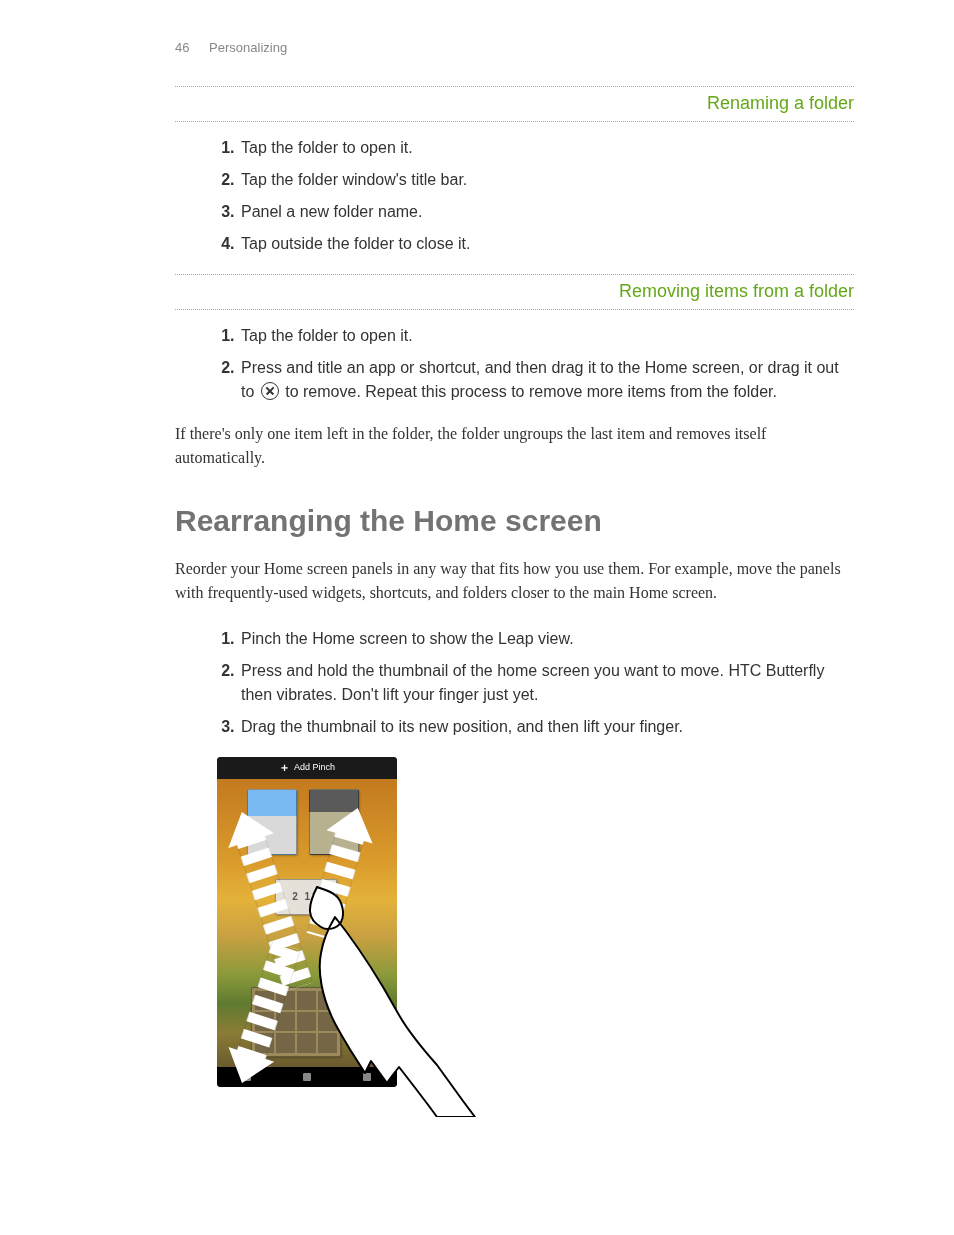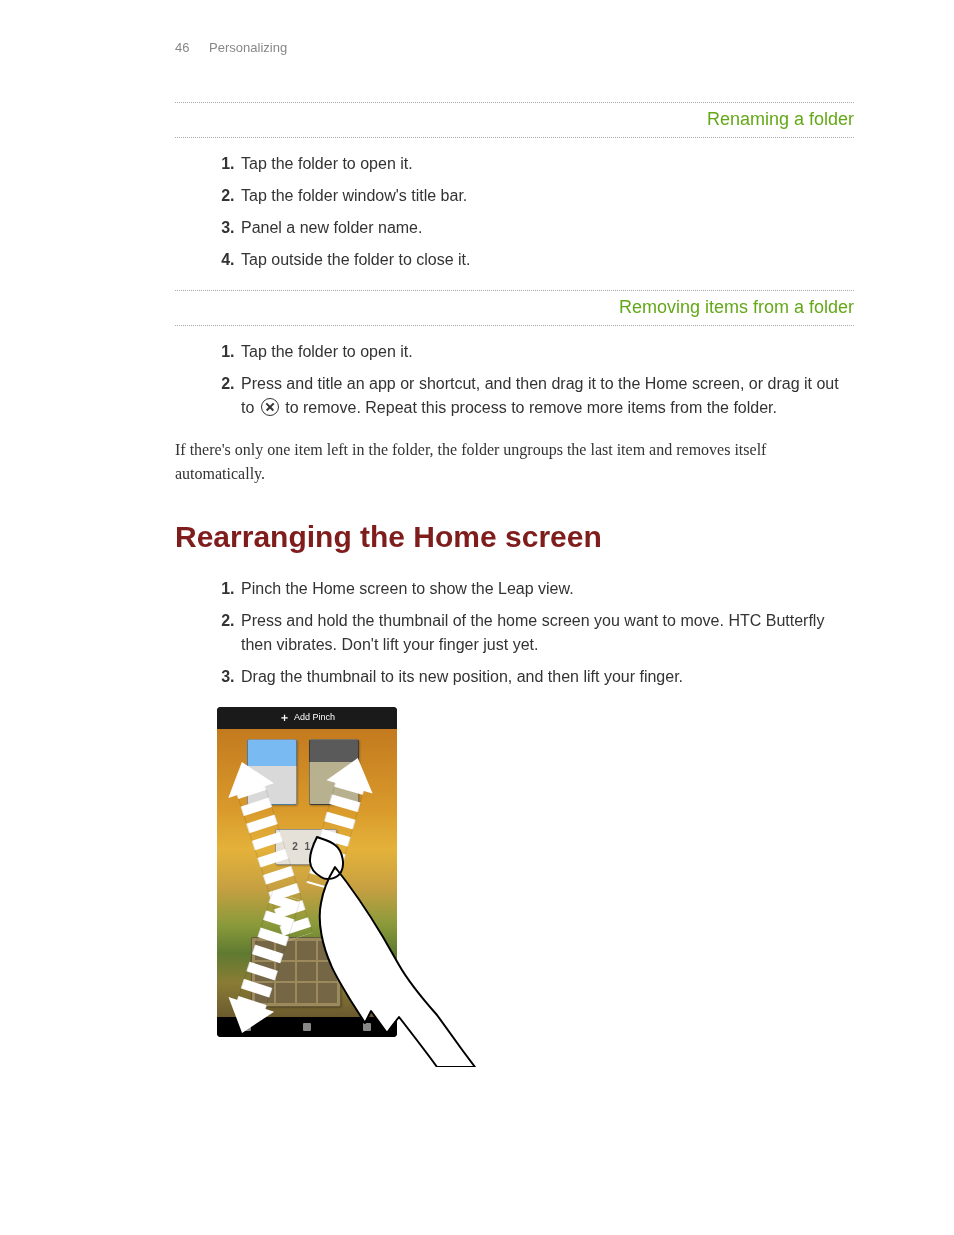--- a/index.html
+++ b/index.html
@@ -14,21 +14,21 @@
   .page {
     width: 954px;
     min-height: 1235px;
     position: relative;
     box-sizing: border-box;
     padding: 38px 100px 40px 175px;
   }
   .header-line {
     font-size: 13px;
     color: #888;
-    margin-bottom: 44px;
+    margin-bottom: 28px;
   }
   .header-line .page-num { margin-right: 16px; }
   .dotted-top {
     border-top: 1px dotted #aaa;
     height: 0;
     margin: 10px 0 3px 0;
   }
   .subheading {
     color: #64a818;
     font-size: 18px;
@@ -51,21 +51,21 @@
     margin-left: 20px;
   }
   ol.steps > li::marker {
     font-weight: bold;
   }
   .body-para {
     margin: 12px 0 18px 0;
     font-family: Liberation Serif, serif;
   }
   h1.big-heading {
-    color: #7f1d1d;
+    color: #737373;
     font-size: 30px;
     font-weight: 600;
     margin: 28px 0 14px 0;
   }
   .remove-icon {
     display: inline-block;
     width: 16px;
     height: 16px;
     border: 1.5px solid #333;
     border-radius: 50%;
@@ -207,20 +207,21 @@
     <li>Tap the folder to open it.</li>
     <li>
       <span>Press and title an app or shortcut, and then drag it to the Home screen, or drag it out to </span>
       <span class="remove-icon"></span>
       <span> to remove. Repeat this process to remove more items from the folder.</span>
     </li>
   </ol>
   <p class="body-para">If there's only one item left in the folder, the folder ungroups the last item and removes itself automatically.</p>
 
   <h1 class="big-heading">Rearranging the Home screen</h1>
+  <p class="body-para">Reorder your Home screen panels in any way that fits how you use them. For example, move the panels with frequently-used widgets, shortcuts, and folders closer to the main Home screen.</p>
   <ol class="steps">
     <li>Pinch the Home screen to show the Leap view.</li>
     <li>Press and hold the thumbnail of the home screen you want to move. HTC Butterfly then vibrates. Don't lift your finger just yet.</li>
     <li>Drag the thumbnail to its new position, and then lift your finger.</li>
   </ol>
 
   <div class="phone-illus">
     <div class="phone-frame">
       <div class="phone-top">
         <span class="plus">＋</span>

